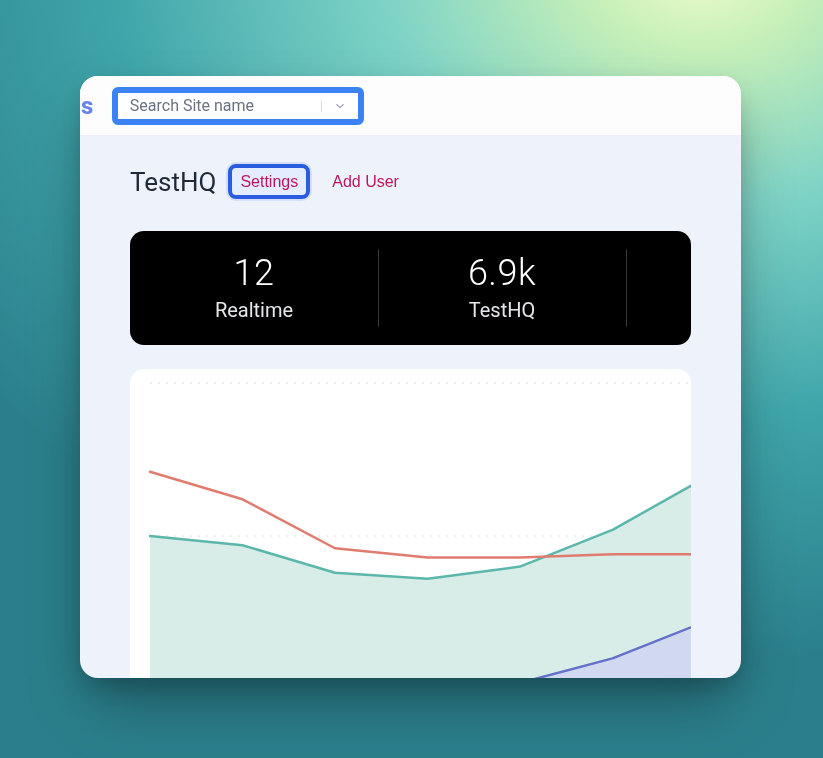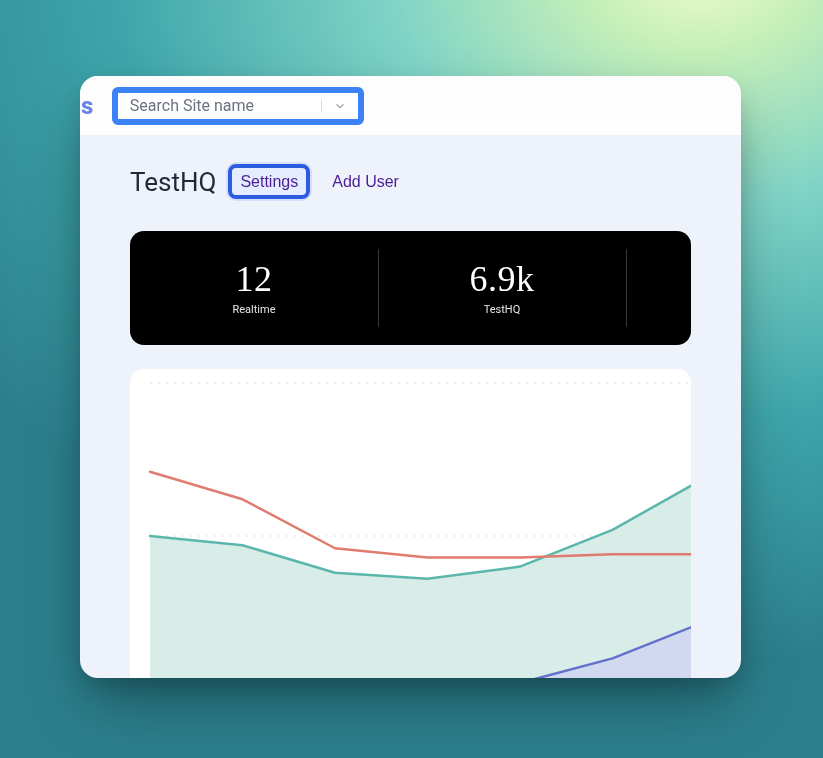--- a/index.html
+++ b/index.html
@@ -54,21 +54,21 @@
   .select .arrow { width: 36px; display: flex; align-items: center; justify-content: center; }
   .select .arrow svg { width: 14px; height: 14px; stroke: #9aa2b1; fill: none; stroke-width: 2; }
   .pageheader {
     display: flex; align-items: center;
     padding: 28px 50px 0 50px;
     gap: 12px;
   }
   .site-title { font-size: 26px; font-weight: 400; color: #1f2937; }
   .link-btn {
     font-size: 16px;
-    color: #4c1d95;
+    color: #be185d;
     background: transparent;
     border: none;
     cursor: pointer;
     padding: 6px 10px;
   }
   .settings-wrap {
     border: 4px solid #2b5ce0;
     border-radius: 8px;
     padding: 4px 8px;
     background: #e4ecff;
@@ -88,22 +88,22 @@
   .stat {
     flex: 0 0 248px;
     display: flex; flex-direction: column; align-items: center; justify-content: center;
     position: relative;
   }
   .stat + .stat::before {
     content: "";
     position: absolute; left: 0; top: 18px; bottom: 18px;
     width: 1px; background: rgba(255,255,255,.22);
   }
-  .stat .num { font-size: 36px; font-weight: 300; letter-spacing: .5px; line-height: 1.1; font-family: Liberation Serif, serif; }
-  .stat .lbl { font-size: 11px; color: #e5e7eb; margin-top: 4px; }
+  .stat .num { font-size: 36px; font-weight: 300; letter-spacing: .5px; line-height: 1.1; }
+  .stat .lbl { font-size: 20px; color: #e5e7eb; margin-top: 4px; }
   .chartbox {
     margin: 24px 50px 0 50px;
     background: #fff;
     border-radius: 14px;
     height: 320px;
     position: relative;
     overflow: hidden;
   }
   .chartbox svg.chart {
     position: absolute;

